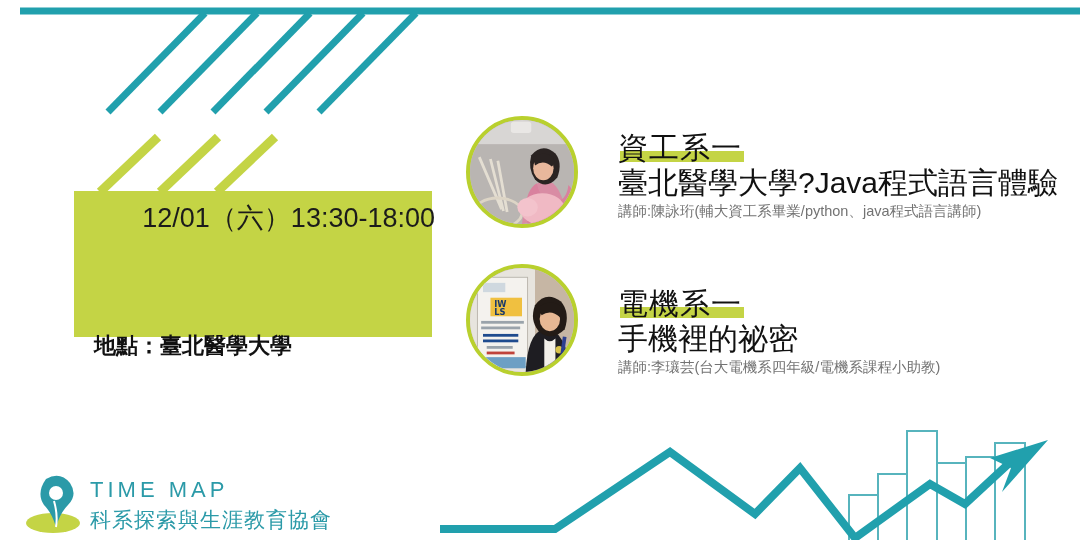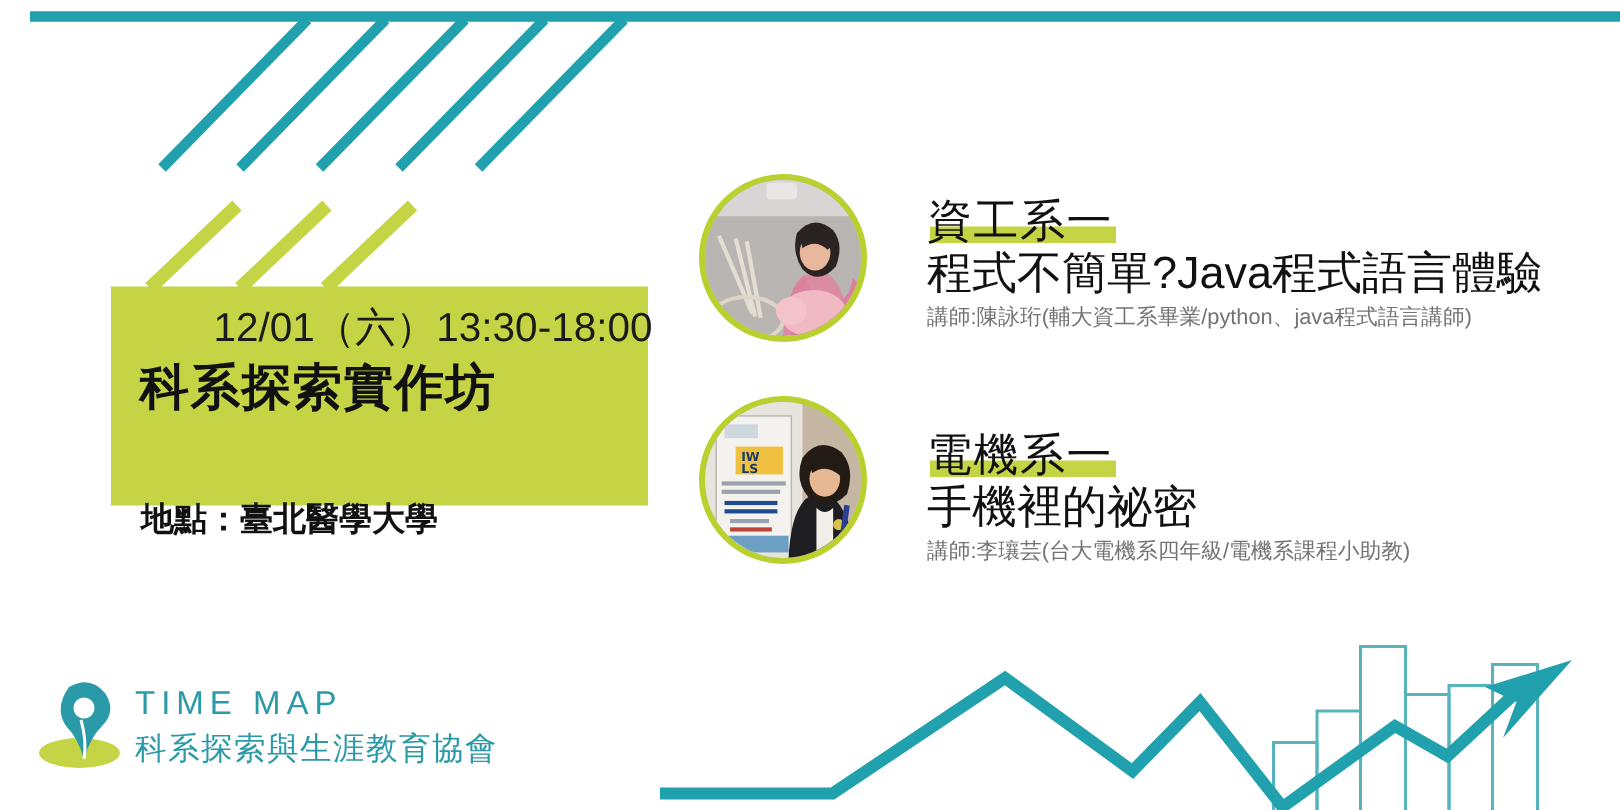--- a/index.html
+++ b/index.html
@@ -52,21 +52,21 @@
   }
   .topic{
     font-size:30px;color:#111;letter-spacing:0px;white-space:nowrap;
     line-height:1.12;margin-top:2px;
   }
   .lecturer{
     font-size:14.5px;color:#737373;white-space:nowrap;margin-top:3px;letter-spacing:0px;
   }
 
   
-  .logo{position:absolute;left:18px;top:448px;width:320px;height:72px;}
+  .logo{position:absolute;left:18px;top:469px;width:320px;height:72px;}
   .logo-mark{position:absolute;left:6px;top:4px;width:60px;height:62px;}
   .logo-en{
     position:absolute;left:72px;top:8px;font-size:22px;color:#2b9aa8;
     letter-spacing:4px;white-space:nowrap;
   }
   .logo-zh{
     position:absolute;left:72px;top:37px;font-size:21px;color:#2b9aa8;
     letter-spacing:1px;white-space:nowrap;
   }
 </style>
@@ -105,21 +105,20 @@
       </g>
 
       <polyline fill="none" stroke="#21a0ad" stroke-width="8" stroke-linejoin="miter" stroke-linecap="butt" points="440,529 555,529 670,452 755,514 800,468 855,538 930,484 965,504 1018,455"></polyline>
 
       <polygon fill="#21a0ad" points="1048,440 990,458 1011,468 1002,492"></polygon>
     </g>
   </svg>
 
   <div class="info-card"></div>
   <div class="info-date">12/01（六）13:30-18:00</div>
-  <div class="info-title">科系探索實作坊</div>
   <div class="info-place">地點：臺北醫學大學</div>
 
   <div class="session">
     <div class="avatar" style="left:466px;top:116px;">
       <svg class="ph" viewBox="0 0 112 112">
         <rect x="0" y="0" width="112" height="112" fill="#b9b5b2"></rect>
         <rect x="0" y="0" width="112" height="26" fill="#d8d6d4"></rect>
         <rect x="44" y="2" width="22" height="12" rx="3" fill="#e9e7e5"></rect>
         <path d="M10 40 L34 96 M22 42 L36 98 M30 44 L40 99" stroke="#e4ded2" stroke-width="3" fill="none"></path>
         <ellipse cx="30" cy="100" rx="26" ry="16" fill="none" stroke="#ddd5c6" stroke-width="3"></ellipse>
@@ -130,21 +129,21 @@
         <path d="M62 112 q-6 -34 10 -44 q4 20 18 20 q14 0 16 -18 q14 14 10 42 z" fill="#d9819e"></path>
         <ellipse cx="78" cy="96" rx="24" ry="17" fill="#f0b9c4"></ellipse>
         <ellipse cx="62" cy="94" rx="11" ry="10" fill="#f3c3cc"></ellipse>
       </svg>
     </div>
     <div class="s-text" style="left:618px;top:132px;">
       <div class="dept-wrap">
         <span class="dept-hl"></span>
         <span class="dept">資工系一</span>
       </div>
-      <div class="topic">程式不簡單?Java程式語言體驗</div>
+      <div class="topic">臺北醫學大學?Java程式語言體驗</div>
       <div class="lecturer">講師:陳詠珩(輔大資工系畢業/python、java程式語言講師)</div>
     </div>
   </div>
 
   <div class="session">
     <div class="avatar" style="left:466px;top:264px;">
       <svg class="ph" viewBox="0 0 112 112">
         <rect x="0" y="0" width="112" height="112" fill="#c6b6a4"></rect>
         <rect x="0" y="0" width="70" height="112" fill="#e7e4de"></rect>
         <rect x="8" y="10" width="54" height="96" fill="#f4f2ee" stroke="#b9b4ac"></rect>

